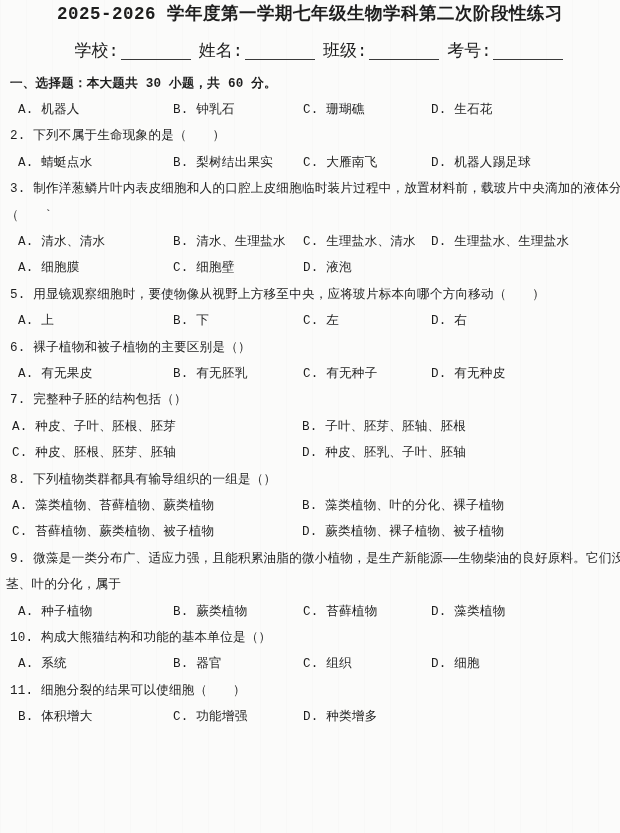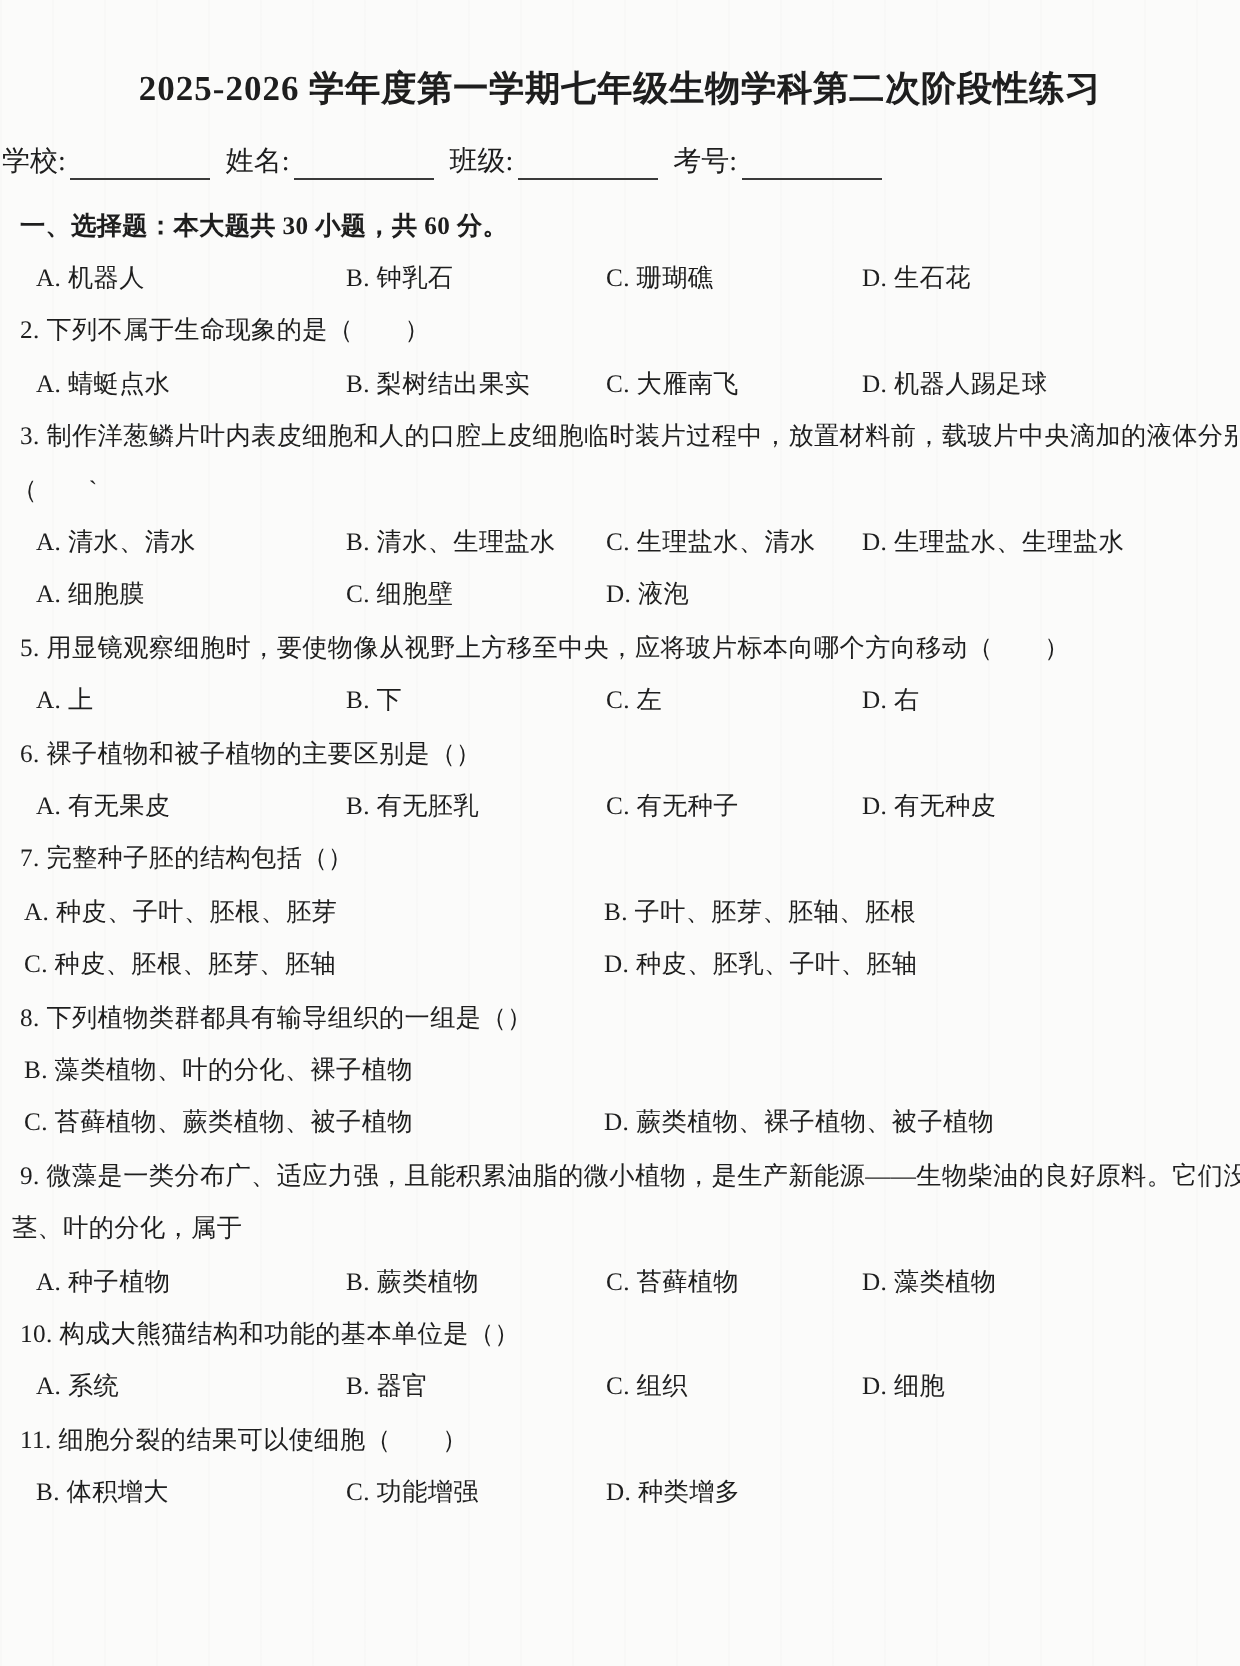--- a/index.html
+++ b/index.html
@@ -10,35 +10,36 @@
     color:#1e1e1e;
     overflow:hidden;
   }
   .page{
     position:relative;
     width:620px;height:833px;
     background:
       repeating-linear-gradient(90deg,rgba(0,0,0,0.012) 0 1px,transparent 1px 26px),
       #fbfbfa;
     box-sizing:border-box;
-    padding-top:30px;
+    font-family:Liberation Mono, monospace;
   }
   .title{
     height:28px;line-height:28px;
     text-align:center;
     font-size:17.5px;font-weight:bold;
     letter-spacing:0.5px;
     white-space:nowrap;
   }
   .info-row{
     margin-top:8px;
     height:24px;
-    display:flex;align-items:flex-end;
-    font-size:14px;
+    display:flex;justify-content:center;align-items:flex-end;
+    font-size:17px;
     padding-bottom:2px;
+    margin-left:24px;
   }
   .info-field{display:flex;align-items:flex-end;margin:0 1px;}
   .info-label{line-height:16px;}
   .info-blank{
     display:inline-block;width:70px;height:15px;
     border-bottom:1px solid #3a3a3a;
     margin-left:2px;margin-right:6px;
   }
   .body-lines{margin-top:8px;}
   .line{
@@ -146,20 +147,21 @@
       <span class="opt">A. 种皮、子叶、胚根、胚芽</span>
       <span class="opt">B. 子叶、胚芽、胚轴、胚根</span>
     </div>
     <div class="line opts2">
       <span class="opt">C. 种皮、胚根、胚芽、胚轴</span>
       <span class="opt">D. 种皮、胚乳、子叶、胚轴</span>
     </div>
 
     <div class="line stem">8. 下列植物类群都具有输导组织的一组是（）</div>
     <div class="line opts2">
+      <span class="opt">A. 藻类植物、苔藓植物、蕨类植物</span>
       <span class="opt">B. 藻类植物、叶的分化、裸子植物</span>
     </div>
     <div class="line opts2">
       <span class="opt">C. 苔藓植物、蕨类植物、被子植物</span>
       <span class="opt">D. 蕨类植物、裸子植物、被子植物</span>
     </div>
 
     <div class="line stem">9. 微藻是一类分布广、适应力强，且能积累油脂的微小植物，是生产新能源——生物柴油的良好原料。它们没有根、</div>
     <div class="line stem-cont">茎、叶的分化，属于</div>
     <div class="line opts4">

